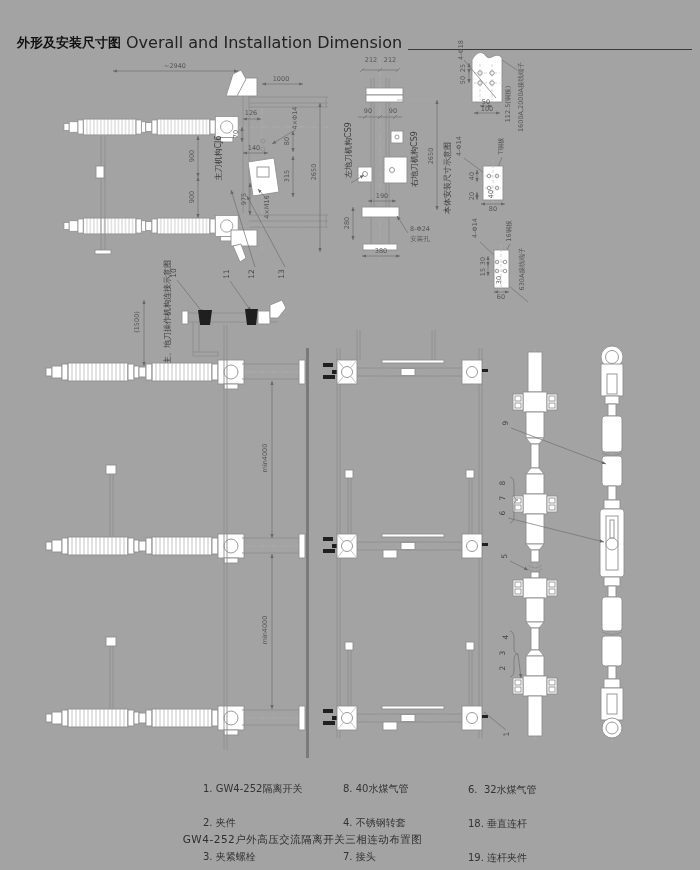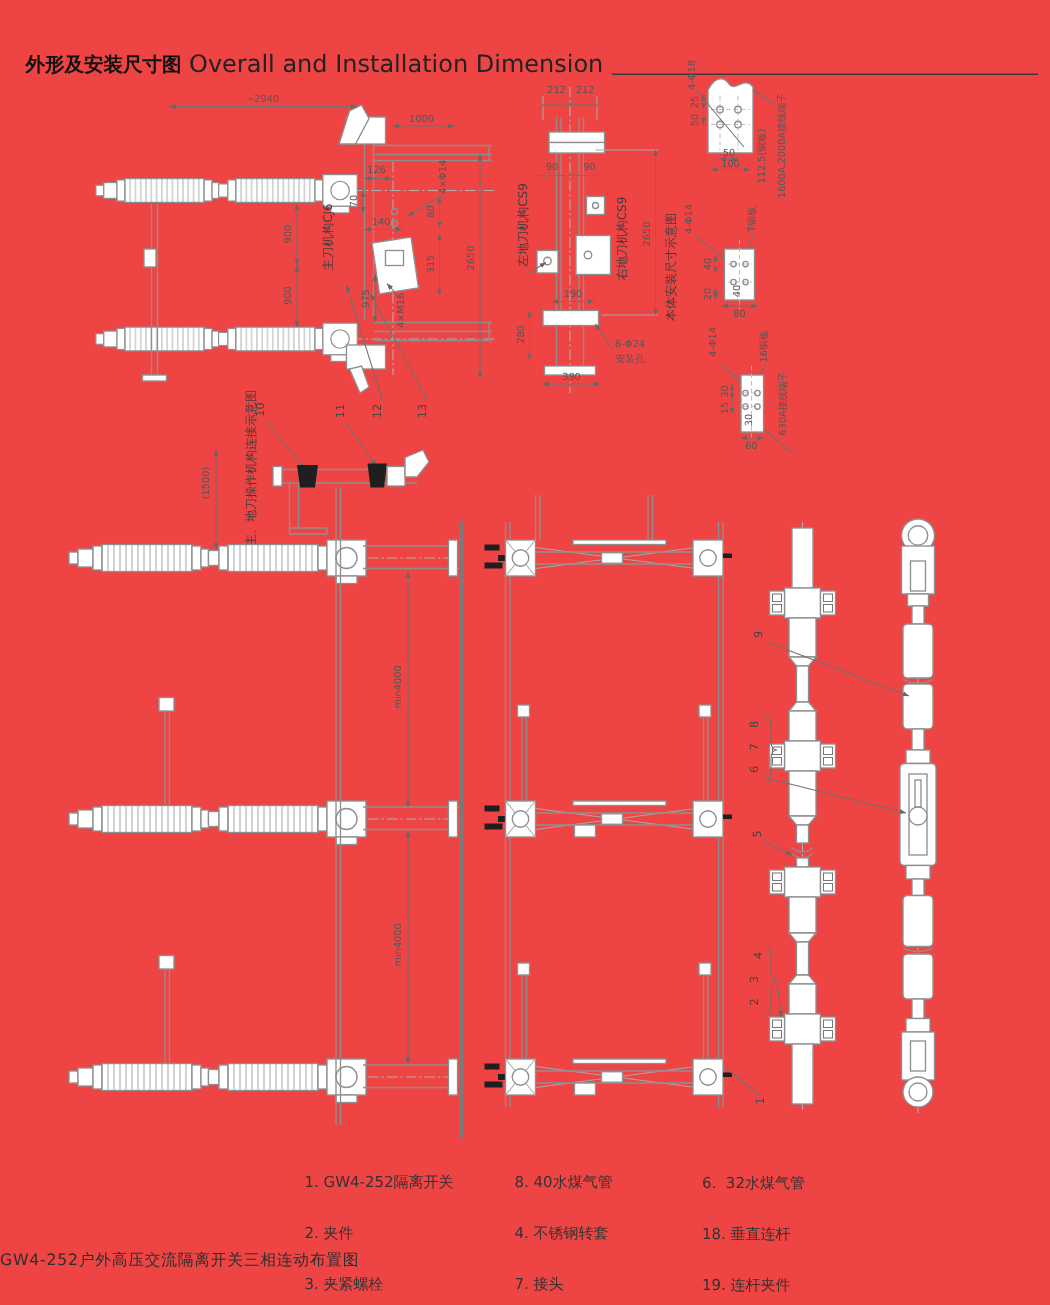--- a/index.html
+++ b/index.html
@@ -1,16 +1,16 @@
 <!DOCTYPE html>
 <html><head>
 <meta charset="utf-8">
 <style>
   html,body{margin:0;padding:0;background:#e8e8e8;}
-  #page{position:relative;width:700px;height:870px;background:#ef4444;overflow:hidden;
+  #page{position:relative;width:700px;height:870px;background:#a3a3a3;overflow:hidden;
         font-family:"DejaVu Sans",sans-serif;}
   
   .header{position:absolute;left:17px;top:33px;right:8px;display:flex;align-items:flex-end;}
   .title-zh{font-size:13px;font-weight:bold;color:#111;white-space:nowrap;}
   .title-en{font-size:16px;color:#222;margin-left:5px;white-space:nowrap;}
   .rule{flex:1;border-bottom:1.8px solid #3a3a3a;margin-left:6px;margin-bottom:2px;}
   
   svg{position:absolute;left:0;top:0;}
   .s{stroke:#8f8f8f;fill:none;stroke-width:0.9;}
   .sw{stroke:#8f8f8f;fill:#ffffff;stroke-width:0.9;}
@@ -21,21 +21,21 @@
   .dk{fill:#1f1f1f;stroke:none;}
   .wall{fill:#7a7a7a;stroke:none;}
   .bolt{fill:#ffffff;stroke:#777;stroke-width:0.7;}
   text{font-family:"DejaVu Sans",sans-serif;}
   .dim{font-size:6.5px;fill:#555;text-anchor:middle;}
   .cap{font-size:8px;fill:#3d3d3d;text-anchor:middle;}
   .co{font-size:7.5px;fill:#444;text-anchor:middle;}
   
   .legend-col{position:absolute;font-size:10px;color:#333;margin:0;padding:0;list-style:none;white-space:pre;}
   .legend-col li{line-height:11.8px;}
-  .caption{position:absolute;top:833px;left:0;width:605px;text-align:left;
+  .caption{position:absolute;top:833px;left:0;width:605px;text-align:center;
            font-size:10.5px;color:#2e2e2e;letter-spacing:0.5px;}
 </style>
 </head>
 <body>
 
 <div id="page">
 
   <div class="header">
     <span class="title-zh">外形及安装尺寸图</span>
     <span class="title-en">Overall and Installation Dimension</span>

